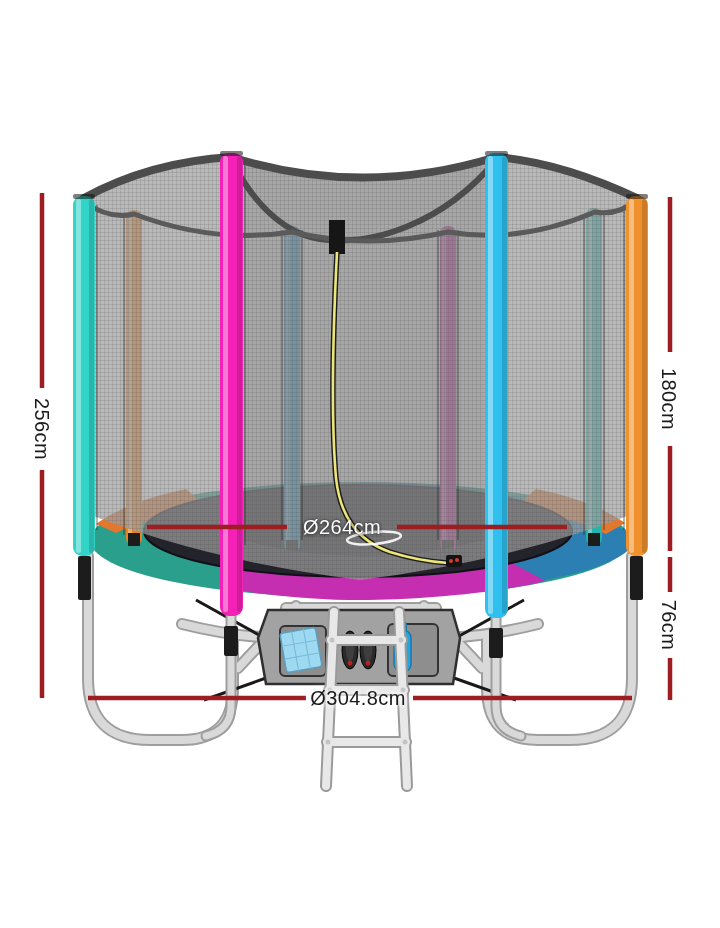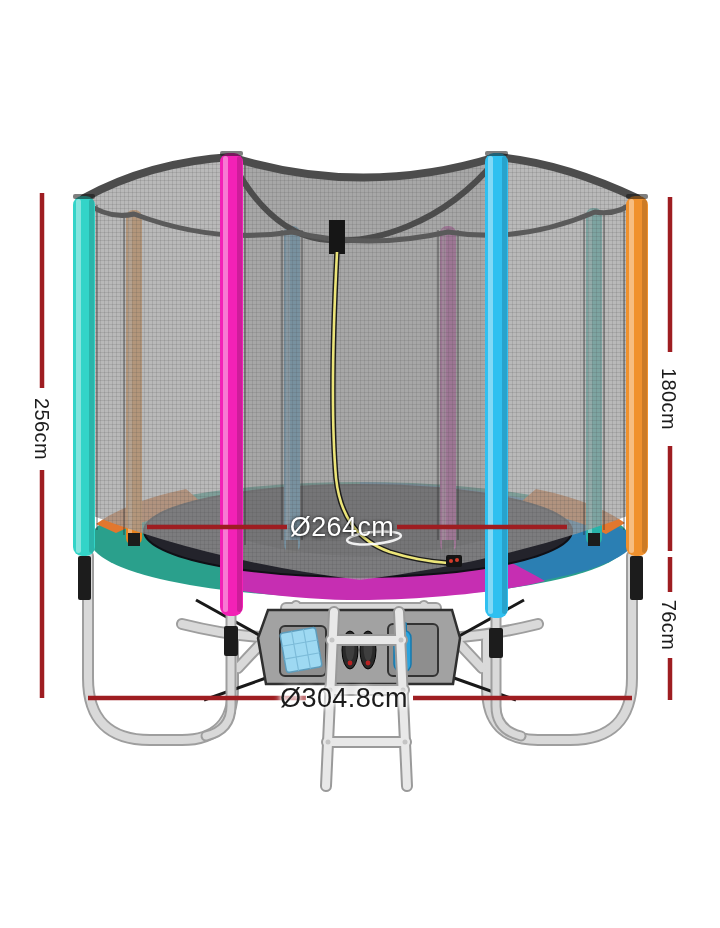--- a/index.html
+++ b/index.html
@@ -3,21 +3,21 @@
 <meta charset="utf-8">
 <style>
   html,body{margin:0;padding:0;background:#ffffff;}
   .stage{
     position:relative;width:720px;height:928px;background:#ffffff;overflow:hidden;
     font-family:"Liberation Sans",sans-serif;
   }
   .stage svg{position:absolute;left:0;top:0;}
   .dim-label{
     position:absolute;transform:translate(-50%,-50%);
-    font-size:27px;line-height:1;color:#1b1b1b;white-space:nowrap;letter-spacing:.4px;
+    font-size:20px;line-height:1;color:#1b1b1b;white-space:nowrap;letter-spacing:.4px;
   }
   .dim-label.vertical{transform:translate(-50%,-50%) rotate(90deg);font-size:20px;}
   .dim-label.on-mat{color:#ffffff;text-shadow:0 1px 4px rgba(0,0,0,.7),0 0 2px rgba(0,0,0,.5);}
   .dim-label.on-white{text-shadow:0 0 4px #fff,0 0 6px #fff,0 0 8px #fff;}
 </style>
 </head>
 <body>
 
 <div class="stage">
 <svg width="720" height="928" viewBox="0 0 720 928">
@@ -221,14 +221,14 @@
     <path d="M 397,527 H 567"></path>
     <path d="M 88,698 H 306"></path>
     <path d="M 413,698 H 632"></path>
   </g>
 </svg>
 
 <div class="dim-label vertical" style="left:42px;top:429px">256cm</div>
 <div class="dim-label vertical" style="left:669px;top:399px">180cm</div>
 <div class="dim-label vertical" style="left:669px;top:625px">76cm</div>
 <div class="dim-label on-mat" style="left:342px;top:527px">Ø264cm</div>
-<div class="dim-label on-white" style="left:344px;top:698px">Ø304.8cm</div>
+<div class="dim-label on-white" style="left:358px;top:698px">Ø304.8cm</div>
 </div>
 
 </body></html>

